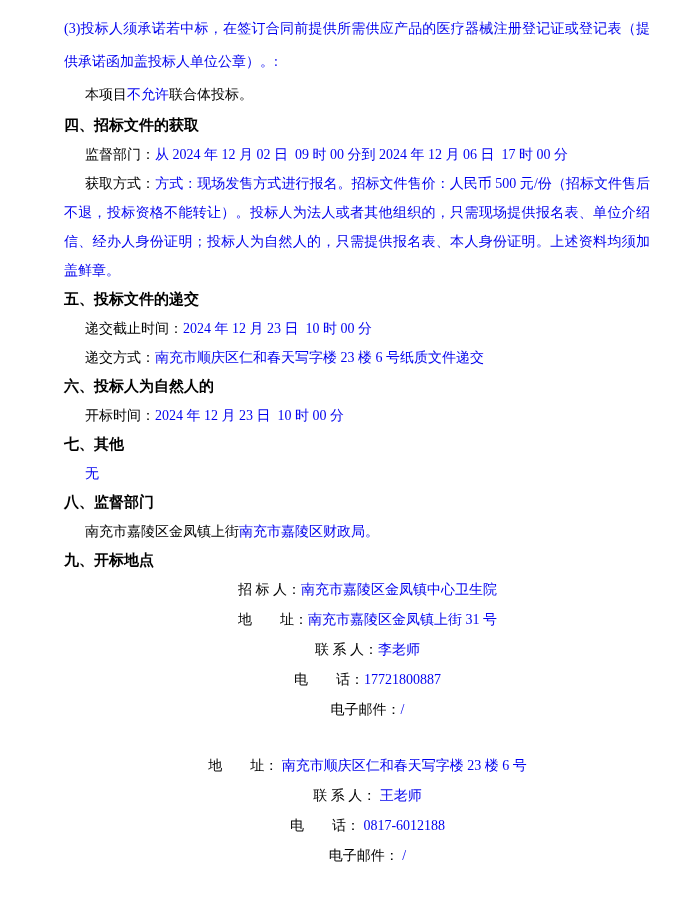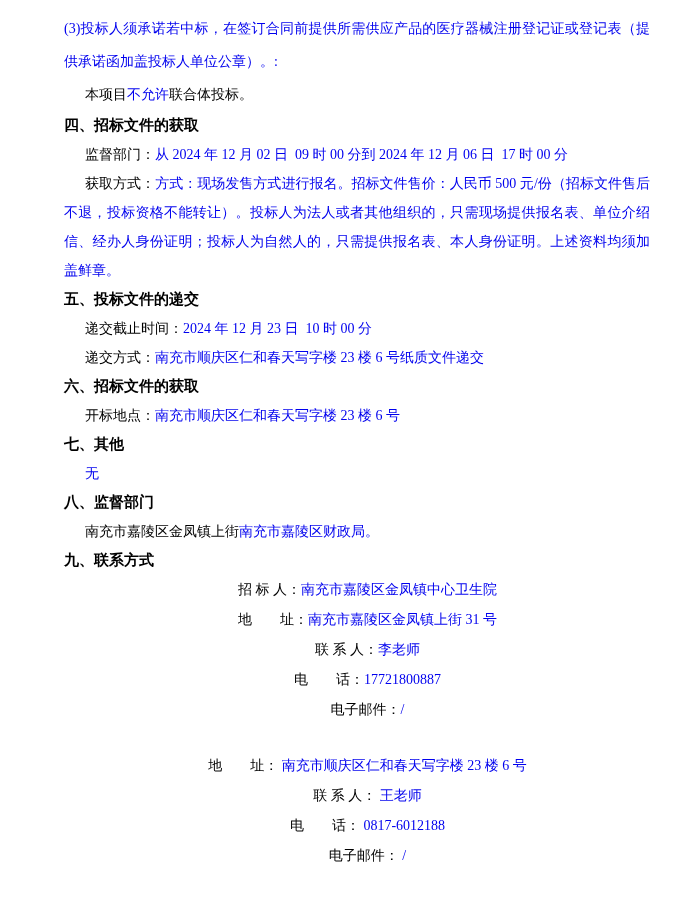--- a/index.html
+++ b/index.html
@@ -43,27 +43,27 @@
 <div class="page">
   <div>
       <div class="para p1"><span class="blue">(3)投标人须承诺若中标，在签订合同前提供所需供应产品的医疗器械注册登记证或登记表（提供承诺函加盖投标人单位公章）。:</span></div>
       <div class="para p1 indent"><span class="ink">本项目</span><span class="blue-i">不允许</span><span class="ink">联合体投标。</span></div>
       <div class="heading"><span class="ink">四、招标文件的获取</span></div>
       <div class="para indent"><span class="ink">监督部门：</span><span class="blue">从 2024 年 12 月 02 日  09 时 00 分到 2024 年 12 月 06 日  17 时 00 分</span></div>
       <div class="para indent"><span class="ink">获取方式：</span><span class="blue">方式：现场发售方式进行报名。招标文件售价：人民币 500 元/份（招标文件售后不退，投标资格不能转让）。投标人为法人或者其他组织的，只需现场提供报名表、单位介绍信、经办人身份证明；投标人为自然人的，只需提供报名表、本人身份证明。上述资料均须加盖鲜章。</span></div>
       <div class="heading"><span class="ink">五、投标文件的递交</span></div>
       <div class="para indent"><span class="ink">递交截止时间：</span><span class="blue">2024 年 12 月 23 日  10 时 00 分</span></div>
       <div class="para indent"><span class="ink">递交方式：</span><span class="blue">南充市顺庆区仁和春天写字楼 23 楼 6 号纸质文件递交</span></div>
-      <div class="heading"><span class="ink">六、招标文件的获取</span></div>
-      <div class="para indent"><span class="ink">开标地点：</span><span class="blue">南充市顺庆区仁和春天写字楼 23 楼 6 号</span></div>
+      <div class="heading"><span class="ink">六、投标人为自然人的</span></div>
+      <div class="para indent"><span class="ink">开标时间：</span><span class="blue">2024 年 12 月 23 日  10 时 00 分</span></div>
       <div class="heading"><span class="ink">七、其他</span></div>
       <div class="para indent"><span class="blue">无</span></div>
       <div class="heading"><span class="ink">八、监督部门</span></div>
       <div class="para indent"><span class="ink">南充市嘉陵区金凤镇上街</span><span class="blue">南充市嘉陵区财政局。</span></div>
-      <div class="heading"><span class="ink">九、联系方式</span></div>
+      <div class="heading"><span class="ink">九、开标地点</span></div>
       <div class="para indent contact"><span class="ink">招 标 人：</span><span class="blue">南充市嘉陵区金凤镇中心卫生院</span></div>
       <div class="para indent contact"><span class="ink">地　　址：</span><span class="blue">南充市嘉陵区金凤镇上街 31 号</span></div>
       <div class="para indent contact"><span class="ink">联 系 人：</span><span class="blue">李老师</span></div>
       <div class="para indent contact"><span class="ink">电　　话：</span><span class="blue">17721800887</span></div>
       <div class="para indent contact"><span class="ink">电子邮件：</span><span class="blue">/</span></div>
       <div class="spacer"></div>
       <div class="para indent contact"><span class="ink">地　　址： </span><span class="blue">南充市顺庆区仁和春天写字楼 23 楼 6 号</span></div>
       <div class="para indent contact"><span class="ink">联 系 人： </span><span class="blue">王老师</span></div>
       <div class="para indent contact"><span class="ink">电　　话： </span><span class="blue">0817-6012188</span></div>
       <div class="para indent contact"><span class="ink">电子邮件： </span><span class="blue">/</span></div>

